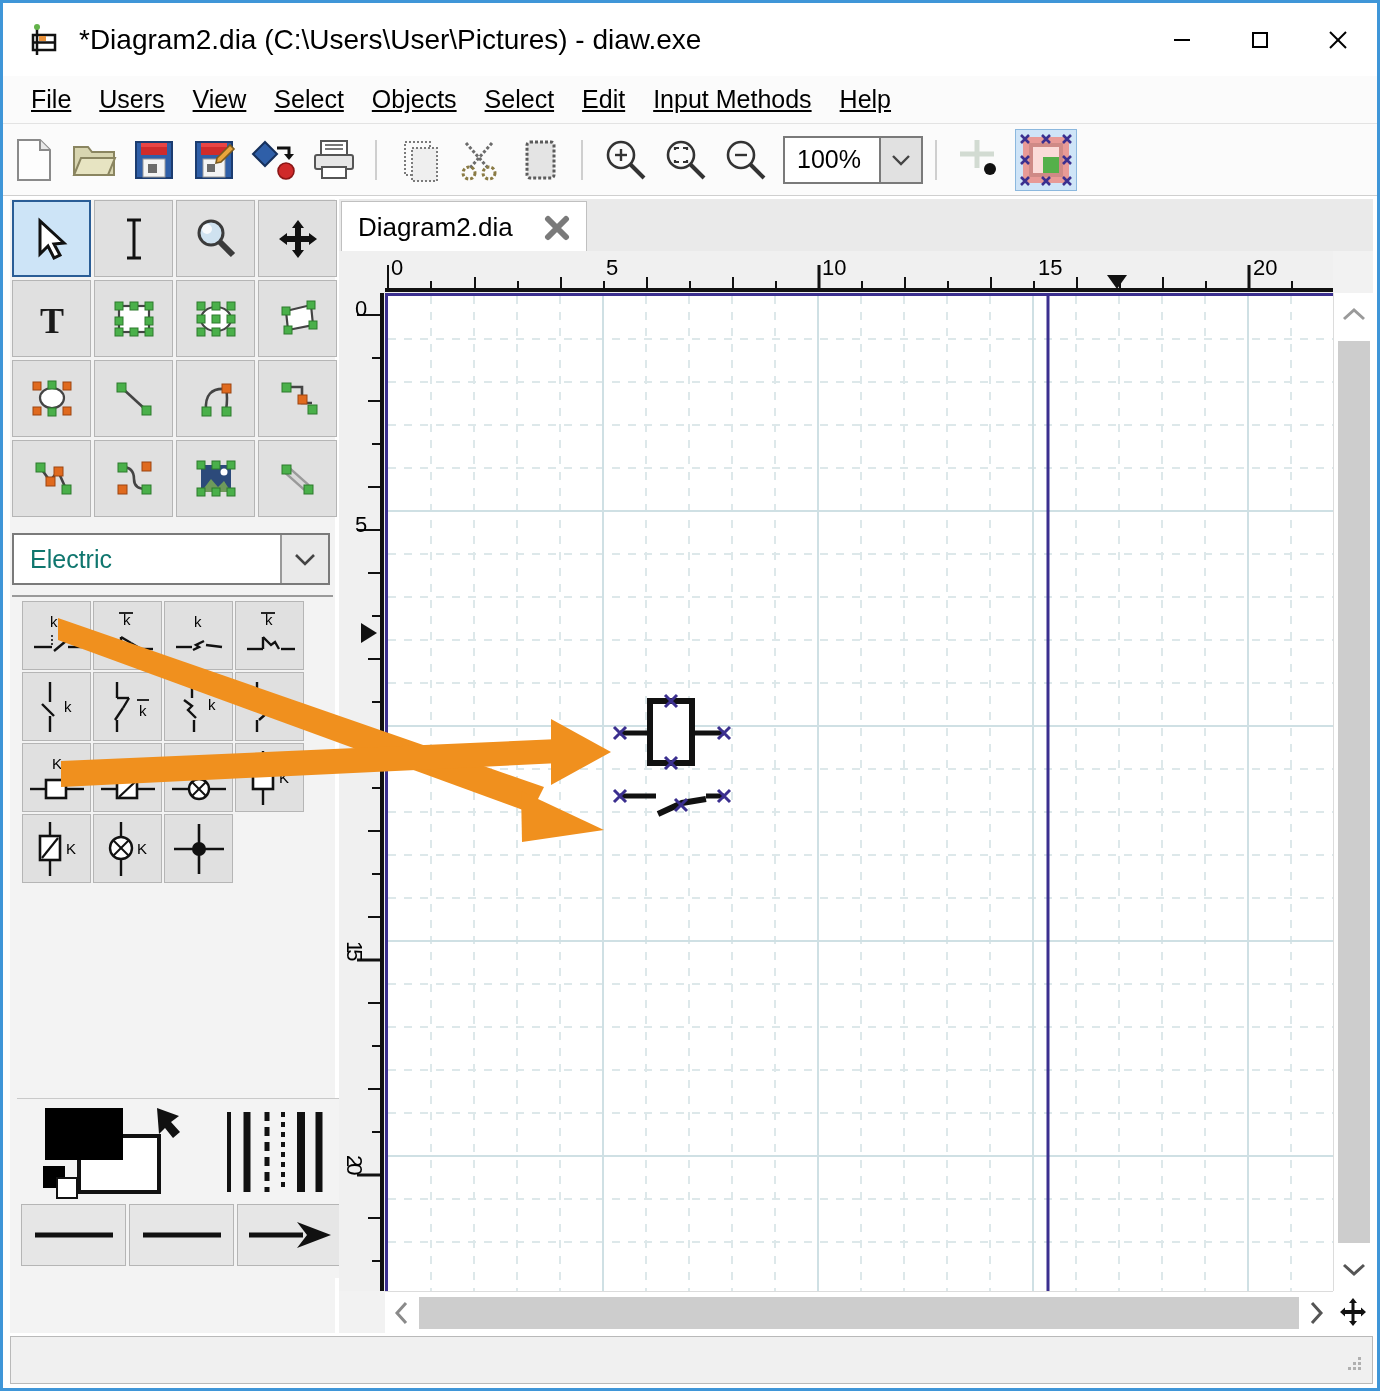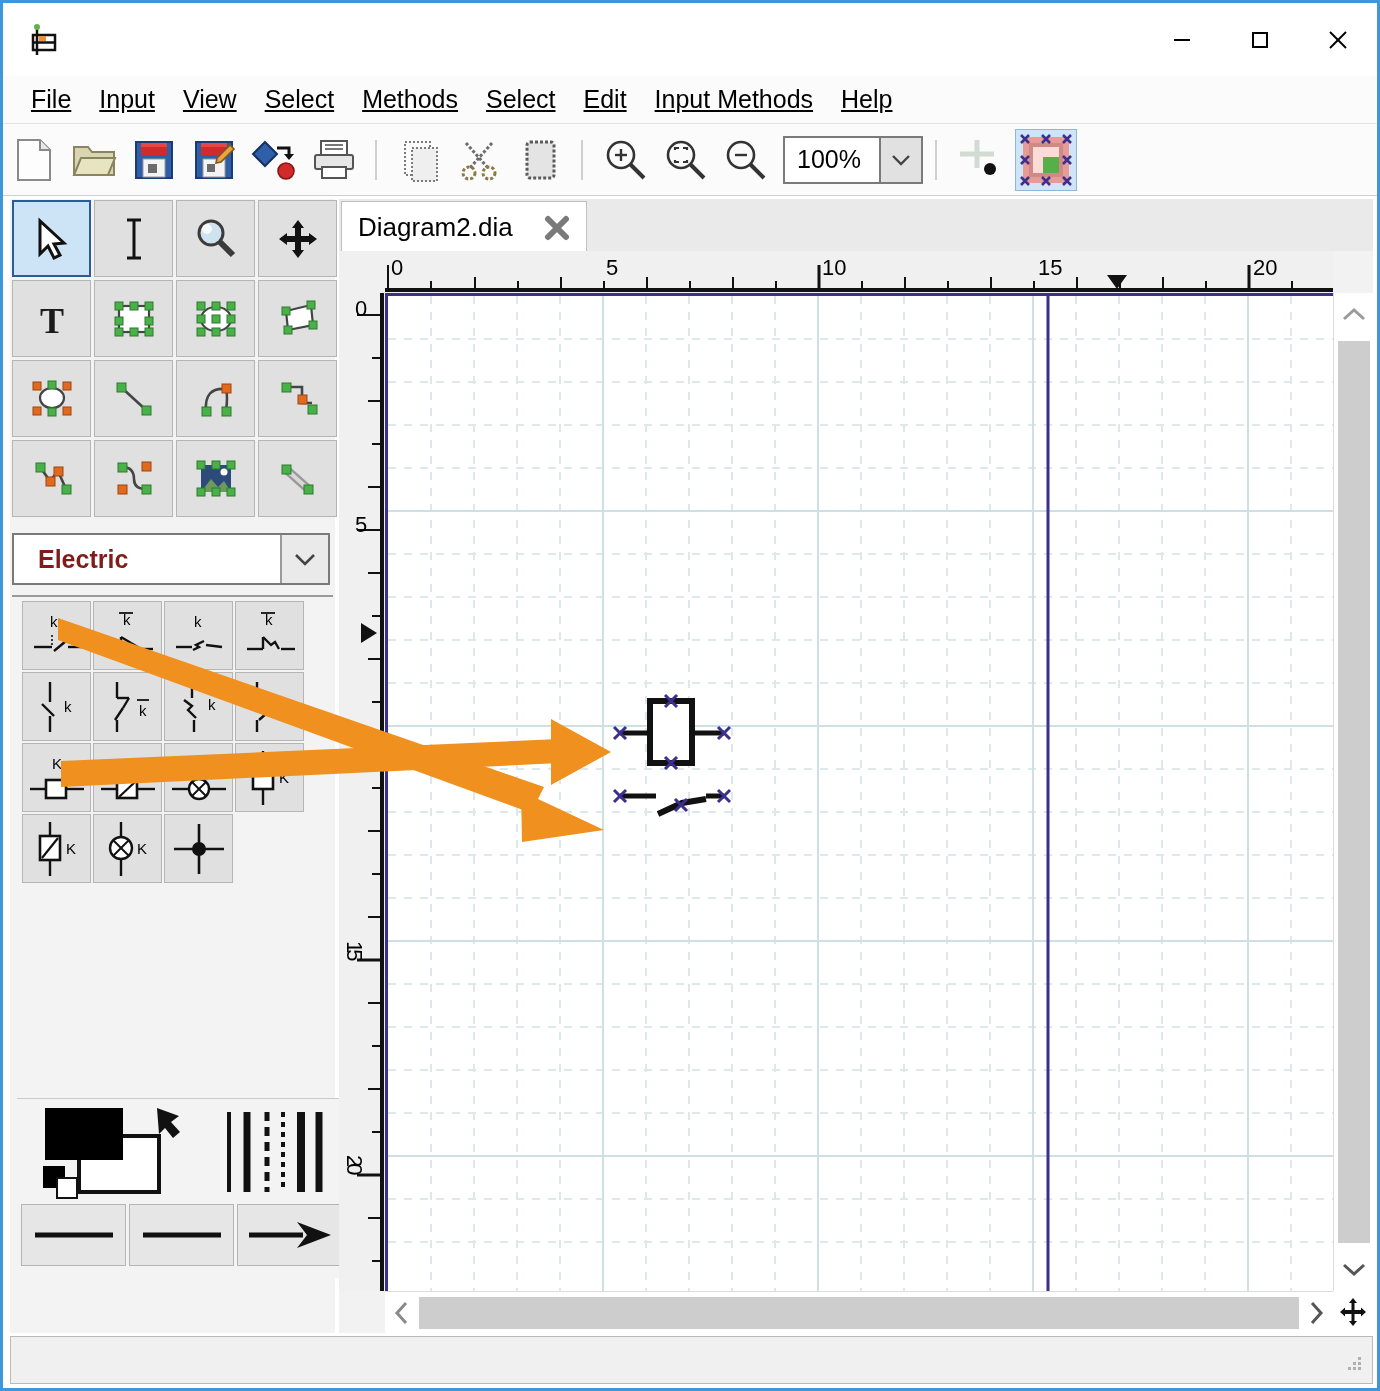--- a/index.html
+++ b/index.html
@@ -78,21 +78,21 @@
     width:79px; height:77px; background:#e0e0e0; border:1px solid #b5b5b5;
     display:flex; align-items:center; justify-content:center;
   }
   .tool-cell.sel { background:#cde4f7; border:2px solid #2a5d96; }
 
   #sheet-select {
     margin:16px 0 0 2px; width:318px; height:52px;
     border:2px solid #7a7a7a; background:#fff;
     display:flex; align-items:center;
   }
-  #sheet-name { flex:1; padding-left:24px; font-size:25px; color:#7f1d1d;font-weight:bold; }
+  #sheet-name { flex:1; padding-left:16px; font-size:25px; color:#0f766e; }
   #sheet-drop {
     width:48px; height:100%; background:#eaeaea; border-left:2px solid #9a9a9a;
     display:flex; align-items:center; justify-content:center;
   }
 
   #sheet-area {
     margin:10px 0 0 2px; width:321px; height:520px;
     background:#f3f3f3; border-top:2px solid #9a9a9a;
     padding-top:4px;
   }
@@ -192,20 +192,21 @@
   <div id="titlebar">
     <span id="app-icon">
       <svg width="34" height="34" viewBox="0 0 34 34">
         <rect x="6" y="12" width="22" height="15" fill="#fff" stroke="#111" stroke-width="2.5"></rect>
         <line x1="6" y1="19.5" x2="28" y2="19.5" stroke="#111" stroke-width="2.5"></line>
         <rect x="12" y="13" width="7" height="5" fill="#e8913a"></rect>
         <line x1="10" y1="2" x2="10" y2="32" stroke="#111" stroke-width="2.5"></line>
         <circle cx="10" cy="4" r="3" fill="#63b34a"></circle>
       </svg>
     </span>
+    <span id="title-text">*Diagram2.dia (C:\Users\User\Pictures) - diaw.exe</span>
     <div id="wincontrols">
       <div class="wc">
         <svg width="30" height="30" viewBox="0 0 30 30">
             <line x1="7" y1="15" x2="23" y2="15" stroke="#000" stroke-width="2"></line>
           </svg>
       </div>
       <div class="wc">
         <svg width="30" height="30" viewBox="0 0 30 30">
             <rect x="8" y="8" width="14" height="14" fill="none" stroke="#000" stroke-width="2"></rect>
           </svg>
@@ -214,24 +215,24 @@
         <svg width="34" height="34" viewBox="0 0 34 34">
             <line x1="9" y1="9" x2="25" y2="25" stroke="#000" stroke-width="2"></line>
             <line x1="25" y1="9" x2="9" y2="25" stroke="#000" stroke-width="2"></line>
           </svg>
       </div>
     </div>
   </div>
 
   <div id="menubar">
     <div class="menu-item"><u>File</u></div>
-    <div class="menu-item"><u>Input</u></div>
+    <div class="menu-item"><u>Users</u></div>
     <div class="menu-item"><u>View</u></div>
     <div class="menu-item"><u>Select</u></div>
-    <div class="menu-item"><u>Methods</u></div>
+    <div class="menu-item"><u>Objects</u></div>
     <div class="menu-item"><u>Select</u></div>
     <div class="menu-item"><u>Edit</u></div>
     <div class="menu-item"><u>Input Methods</u></div>
     <div class="menu-item"><u>Help</u></div>
   </div>
 
   <div id="toolbar">
     <div class="tb-btn">
       <svg width="42" height="46" viewBox="0 0 42 46">
         <path d="M5 3 H27 L37 13 V43 H5 Z" fill="#fdfdfd" stroke="#8a8a8a" stroke-width="2"></path>

